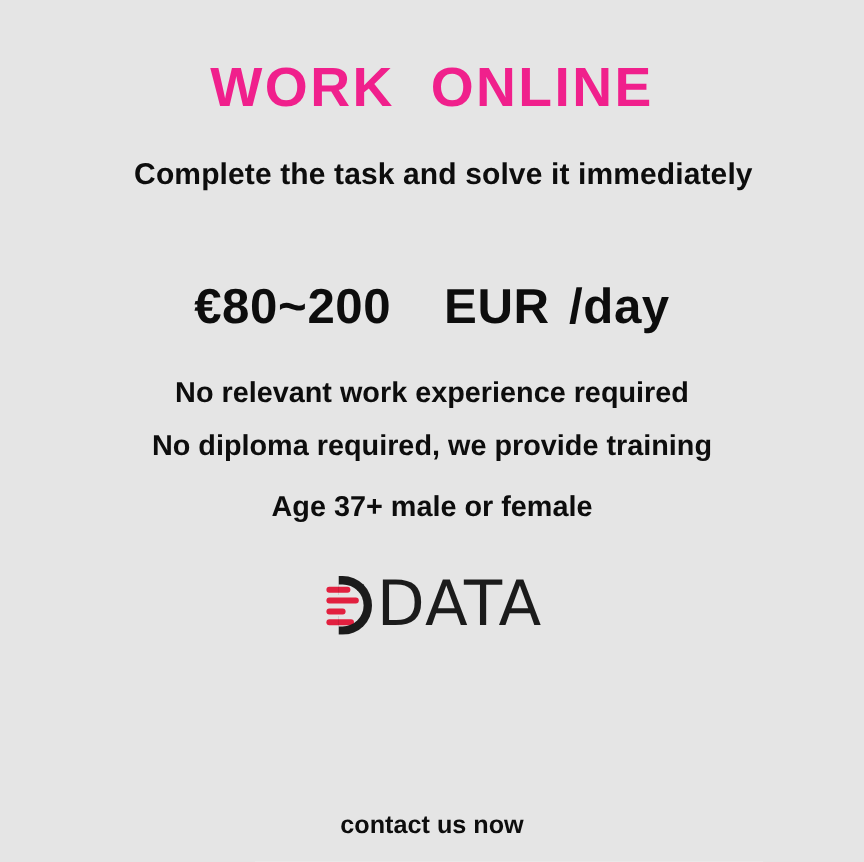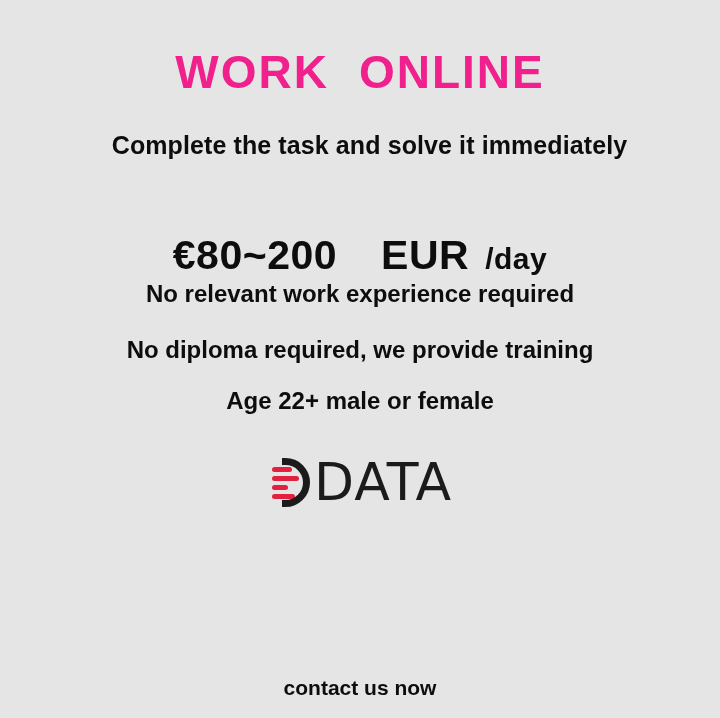--- a/index.html
+++ b/index.html
@@ -61,35 +61,35 @@
     letter-spacing: 0.5px;
   }
   .pay-currency {
     font-size: 41px;
     font-weight: 700;
     margin-left: 44px;
     letter-spacing: 0.5px;
     margin-top: 36px;
   }
   .pay-period {
-    font-size: 30px;
+    font-size: 41px;
     font-weight: 700;
     margin-left: 16px;
     letter-spacing: 0.5px;
   }
   .bullet {
     font-size: 24px;
     font-weight: 700;
     color: #0d0d0d;
     text-align: center;
     line-height: 1.28;
     max-width: 560px;
   }
-  .bullet.b1 { }
-  .bullet.b2 { margin-top: 26px; max-width: 470px; }
+  .bullet.b1 { margin-top: 34px; }
+  .bullet.b2 { margin-top: 14px; max-width: 470px; }
   .bullet.b3 { margin-top: 20px; }
 
   .logo {
     margin-top: 32px;
     display: flex;
     align-items: center;
     justify-content: space-between;
     height: 66px;
   }
   .logo-mark {
@@ -151,21 +151,21 @@
   <div class="subhead">Complete the task and solve it immediately</div>
 
   <div class="pay-row">
     <span class="pay-amount">€80~200</span>
     <span class="pay-currency">EUR</span>
     <span class="pay-period">/day</span>
   </div>
 
   <div class="bullet b1">No relevant work experience required</div>
   <div class="bullet b2">No diploma required, we provide training</div>
-  <div class="bullet b3">Age 22+ male or female</div>
+  <div class="bullet b3">Age 37+ male or female</div>
 
   <div class="logo">
     <span class="logo-mark">
       <span class="bar b1"></span>
       <span class="bar b2"></span>
       <span class="bar b3"></span>
       <span class="bar b4"></span>
       <span class="d-arc"></span>
     </span>
     <span class="logo-text">DATA</span>

